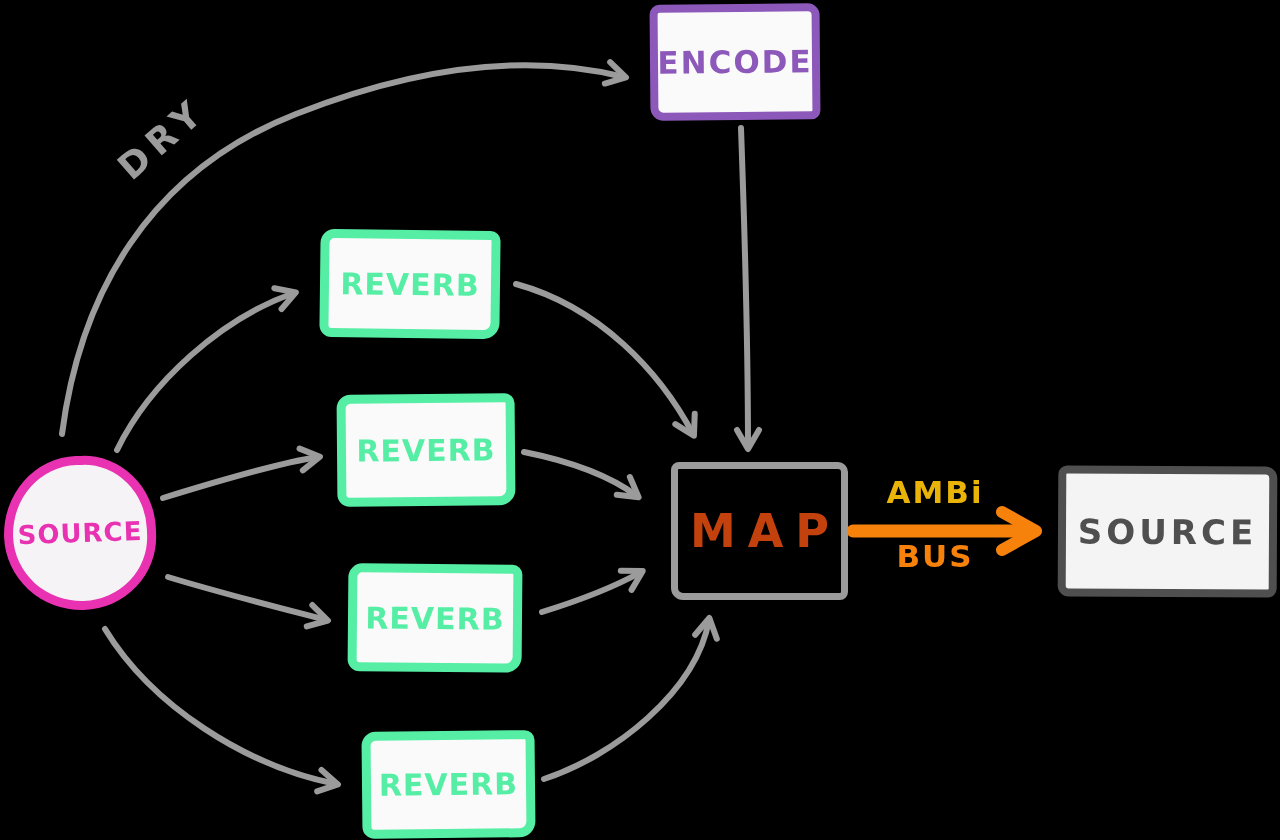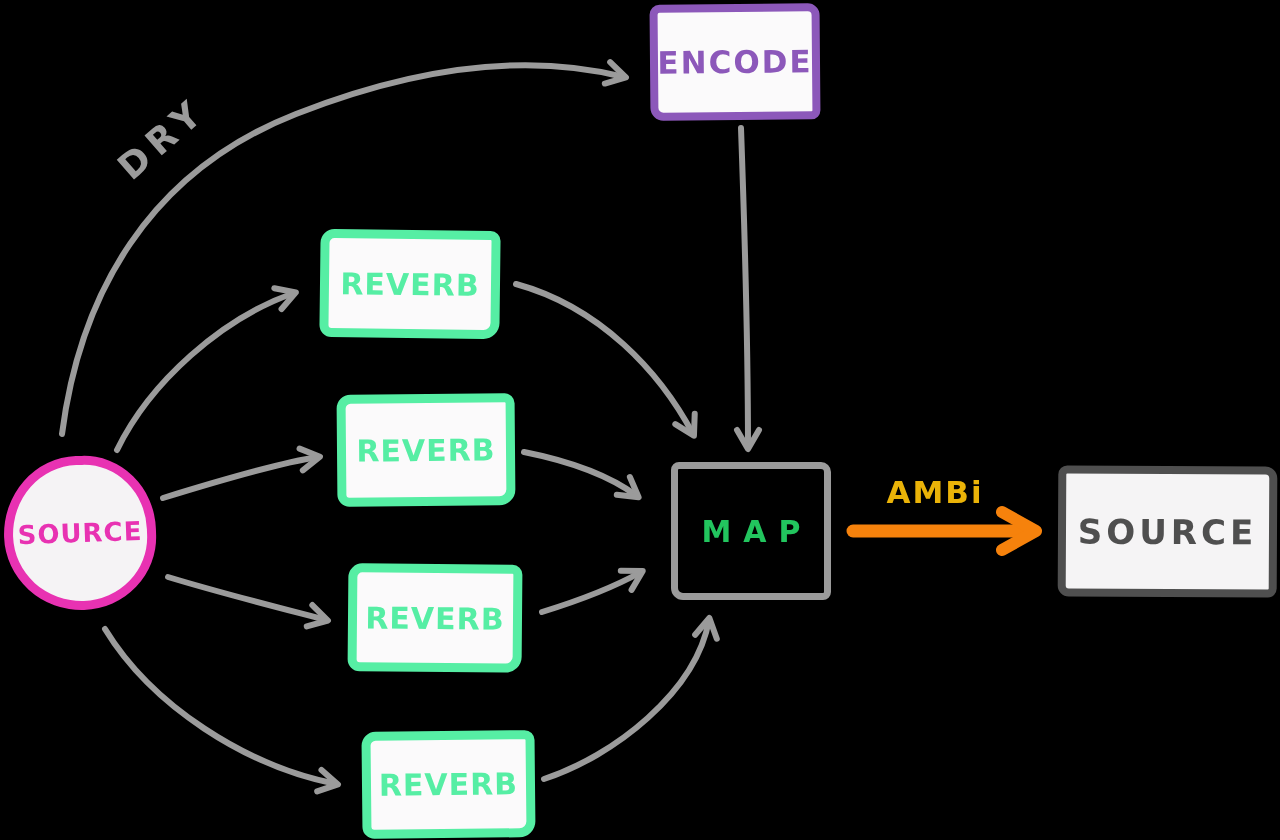--- a/index.html
+++ b/index.html
@@ -53,26 +53,26 @@
     font-size: 30px; letter-spacing: 1px;
     border-radius: 14px 10px 16px 12px;
   }
   .reverb-1 { left: 320px; top: 230px; width: 180px; height: 108px; transform: rotate(0.7deg); }
   .reverb-2 { left: 337px; top: 394px; width: 178px; height: 112px; transform: rotate(-0.5deg); }
   .reverb-3 { left: 348px; top: 564px; width: 174px; height: 108px; transform: rotate(0.5deg); }
   .reverb-4 { left: 362px; top: 731px; width: 173px; height: 107px; transform: rotate(-0.6deg); }
 
   
   .map {
-    left: 671px; top: 462px; width: 160px; height: 138px;
+    left: 671px; top: 462px; width: 177px; height: 138px;
     border: 7px solid #9b9b9b;
     border-radius: 8px 10px 8px 12px;
     background: transparent;
-    color: #22c55e;
-    font-size: 30px; letter-spacing: 12px; text-indent: 12px;
+    color: #c2410c;
+    font-size: 46px; letter-spacing: 12px; text-indent: 12px;
   }
 
   
   .decode {
     left: 1058px; top: 466px; width: 219px; height: 131px;
     border: 8px solid #4f4f4f;
     border-radius: 9px 12px 9px 11px;
     background: #f5f4f5;
     color: #4f4f4f;
     font-size: 34px; letter-spacing: 4px;
@@ -144,14 +144,15 @@
   <div class="node map">
     <span>MAP</span>
   </div>
 
   <div class="node decode">
     <span>SOURCE</span>
   </div>
 
   <div class="edge-label dry-label">DRY</div>
   <div class="edge-label ambi-label">AMBi</div>
+  <div class="edge-label bus-label">BUS</div>
 
 </div>
 
 </body></html>

